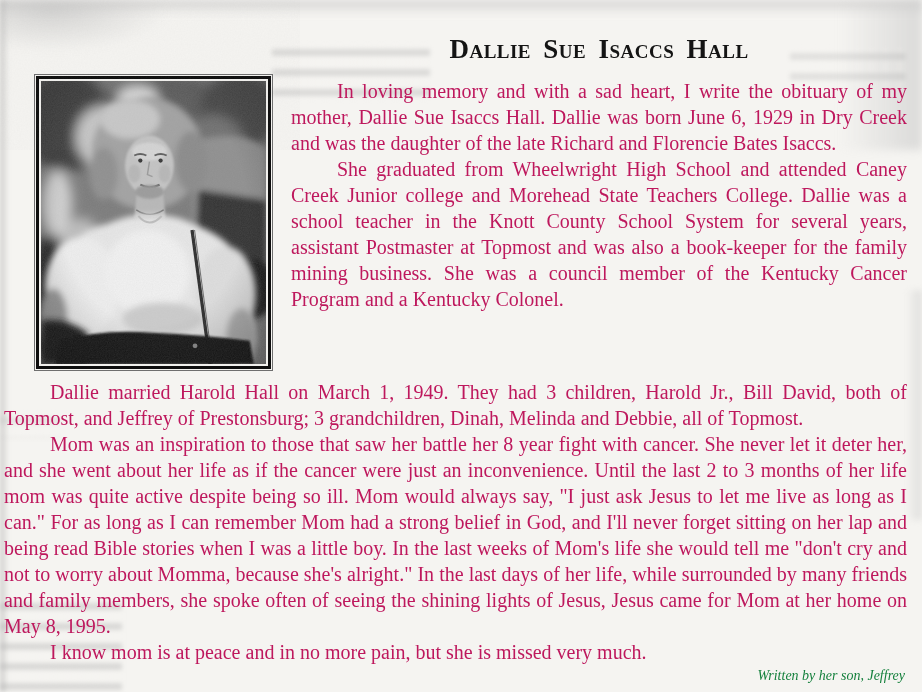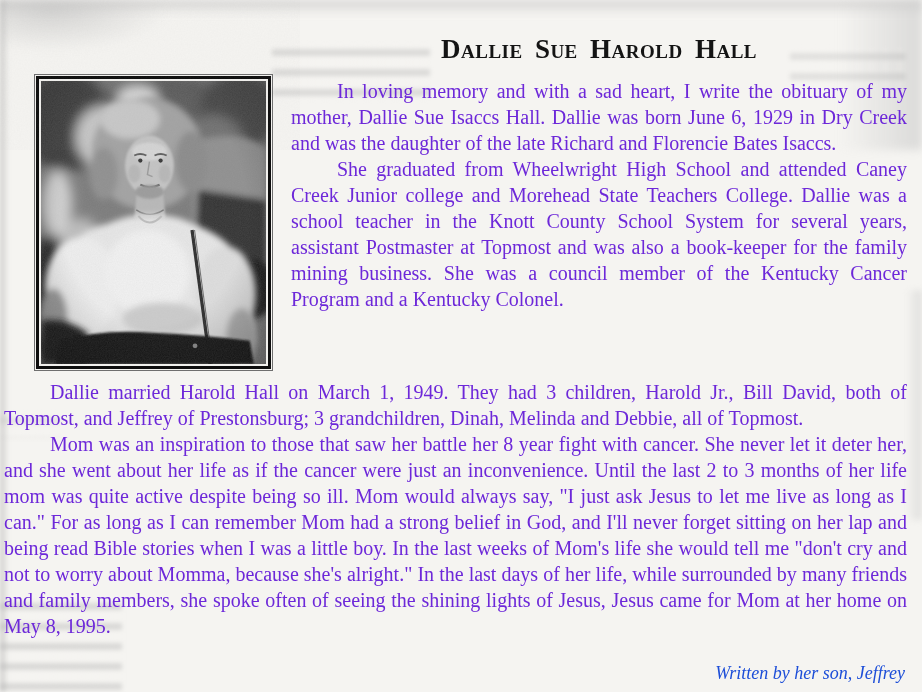--- a/index.html
+++ b/index.html
@@ -49,30 +49,30 @@
     word-spacing:5px;
     text-align:center;
     color:#141414;
   }
   p.para{
     margin:0;
     font-size:20px;
     line-height:26px;
     text-align:justify;
     text-indent:46px;
-    color:#6d28d9;
+    color:#be185d;
   }
   p.first{margin-top:13px;}
   p.clearleft{clear:left;}
   .signature{
     position:absolute;z-index:3;
     right:17px;bottom:8px;
-    font-size:18px;
+    font-size:14px;
     font-style:italic;
-    color:#1d4ed8;
+    color:#15803d;
     margin-top:28px;
   }
   .paper-noise{position:absolute;inset:0;z-index:4;pointer-events:none;opacity:.06;}
 </style>
 </head>
 <body>
 
 <div class="page">
 
   <div class="smudge sm-topband"></div>
@@ -169,26 +169,27 @@
         <path d="M151.5 148 L169.5 281" stroke="#6a6a6a" stroke-width="1" fill="none"></path>
 
         <path d="M20 258 Q60 246 110 250 Q160 252 206 258 L210 281 L14 281 Z" fill="#141414" filter="url(#b1)"></path>
         <circle cx="152" cy="263" r="2.4" fill="#8a8a8a"></circle>
 
         <rect width="222" height="281" fill="url(#vig)"></rect>
         <rect width="222" height="281" filter="url(#grain)" opacity=".22"></rect>
       </svg>
     </figure>
 
-    <h1 class="title">Dallie Sue Harold Hall</h1>
+    <h1 class="title">Dallie Sue Isaccs Hall</h1>
 
     <p class="para first">In loving memory and with a sad heart, I write the obituary of my mother, Dallie Sue Isaccs Hall. Dallie was born June 6, 1929 in Dry Creek and was the daughter of the late Richard and Florencie Bates Isaccs.</p>
     <p class="para">She graduated from Wheelwright High School and attended Caney Creek Junior college and Morehead State Teachers College. Dallie was a school teacher in the Knott County School System for several years, assistant Postmaster at Topmost and was also a book-keeper for the family mining business. She was a council member of the Kentucky Cancer Program and a Kentucky Colonel.</p>
     <p class="para clearleft">Dallie married Harold Hall on March 1, 1949. They had 3 children, Harold Jr., Bill David, both of Topmost, and Jeffrey of Prestonsburg; 3 grandchildren, Dinah, Melinda and Debbie, all of Topmost.</p>
     <p class="para">Mom was an inspiration to those that saw her battle her 8 year fight with cancer. She never let it deter her, and she went about her life as if the cancer were just an inconvenience. Until the last 2 to 3 months of her life mom was quite active despite being so ill. Mom would always say, "I just ask Jesus to let me live as long as I can." For as long as I can remember Mom had a strong belief in God, and I'll never forget sitting on her lap and being read Bible stories when I was a little boy. In the last weeks of Mom's life she would tell me "don't cry and not to worry about Momma, because she's alright." In the last days of her life, while surrounded by many friends and family members, she spoke often of seeing the shining lights of Jesus, Jesus came for Mom at her home on May 8, 1995.</p>
+    <p class="para">I know mom is at peace and in no more pain, but she is missed very much.</p>
   </div>
 
   <div class="signature">Written by her son, Jeffrey</div>
 
   <svg class="paper-noise">
     <filter id="pnoise">
         <feTurbulence type="fractalNoise" baseFrequency="0.7" numOctaves="2"></feTurbulence>
       <feColorMatrix type="matrix" values="0 0 0 0 0.35  0 0 0 0 0.35  0 0 0 0 0.35  0 0 0 1 0"></feColorMatrix>
       </filter>
     <rect width="922" height="692" filter="url(#pnoise)"></rect>

